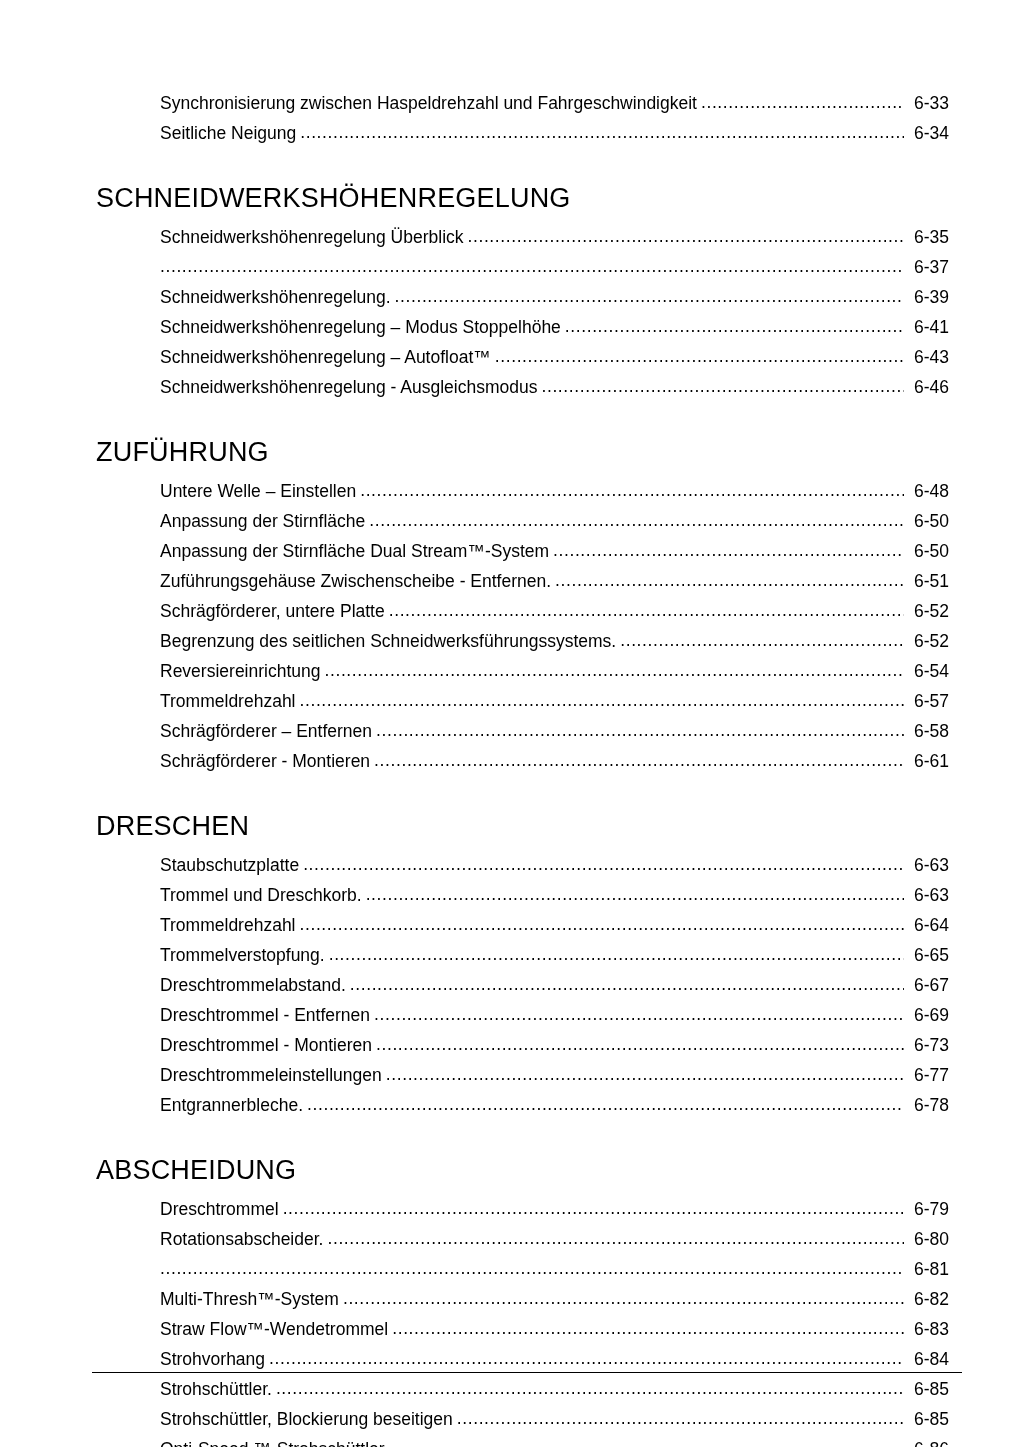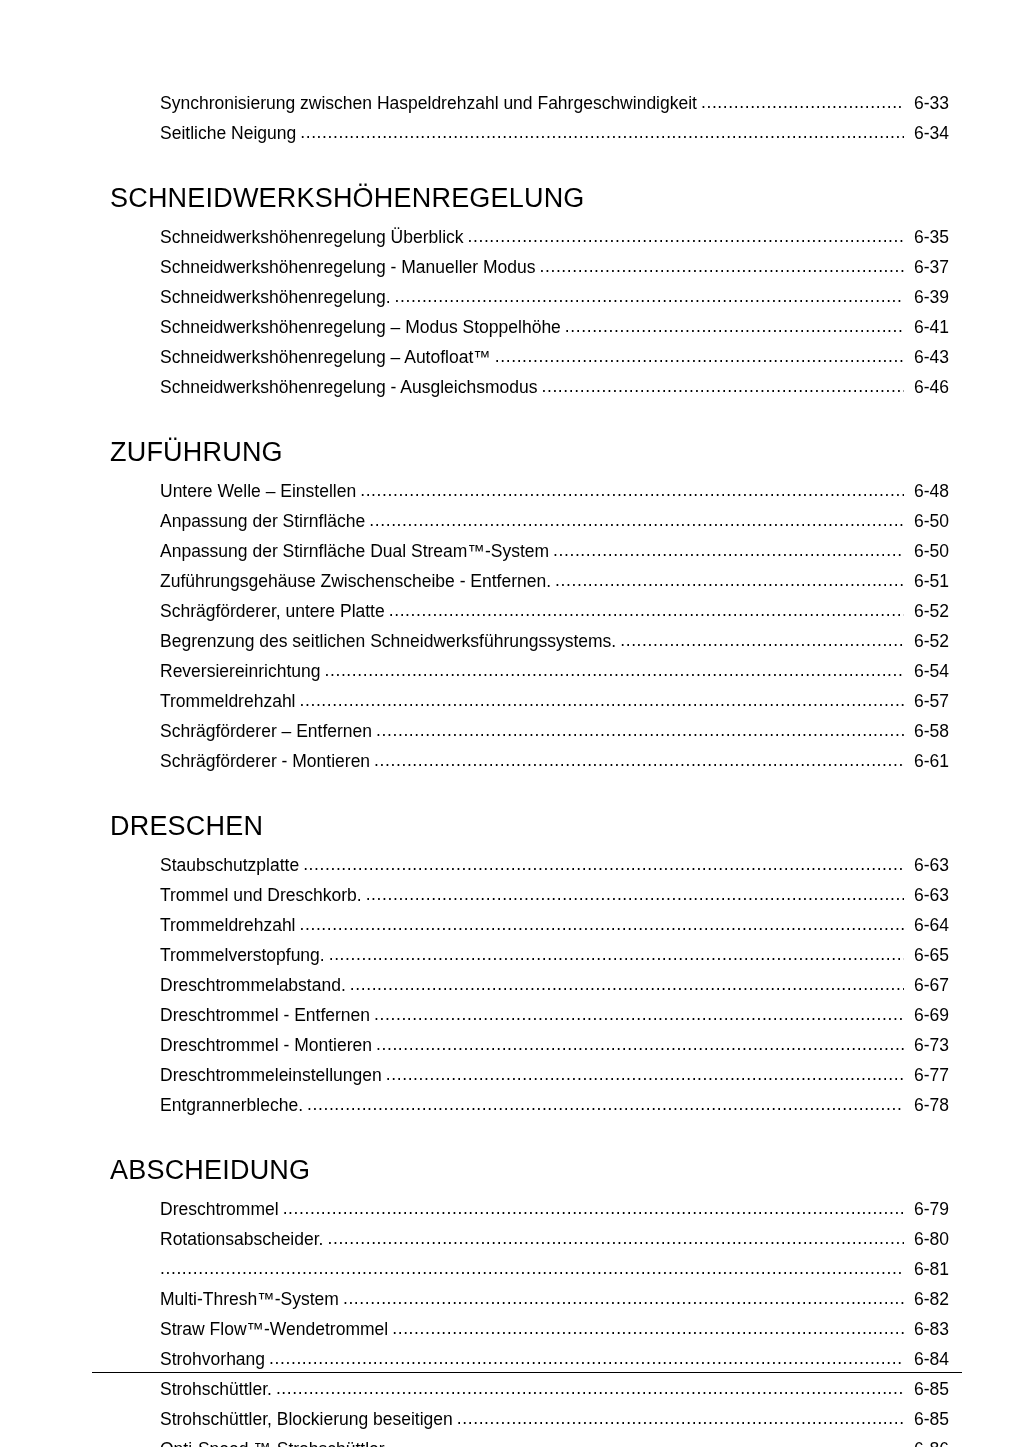--- a/index.html
+++ b/index.html
@@ -56,21 +56,21 @@
   }
   .section {
     margin-top: 0;
   }
   .section-title {
     font-size: 27px;
     line-height: 44px;
     letter-spacing: 0.2px;
     margin-top: 28px;
     margin-bottom: 2px;
-    margin-left: 18px;
+    margin-left: 4px;
     font-weight: normal;
   }
   .section:first-of-type .section-title {
     margin-top: 38px;
   }
   .bottom-rule {
     position: absolute;
     left: 92px;
     right: 62px;
     bottom: 74px;
@@ -93,21 +93,20 @@
         <span class="page-num">6-34</span>
       </div>
       <div class="section">
         <div class="section-title">SCHNEIDWERKSHÖHENREGELUNG</div>
         <div class="entry">
           <span class="title">Schneidwerkshöhenregelung Überblick</span>
           <span class="dots">............................................................................................................................................................................................................................................................................................................</span>
           <span class="page-num">6-35</span>
         </div>
         <div class="entry">
-          <span class="title">Schneidwerkshöhenregelung - Manueller Modus</span>
           <span class="dots">............................................................................................................................................................................................................................................................................................................</span>
           <span class="page-num">6-37</span>
         </div>
         <div class="entry">
           <span class="title">Schneidwerkshöhenregelung.</span>
           <span class="dots">............................................................................................................................................................................................................................................................................................................</span>
           <span class="page-num">6-39</span>
         </div>
         <div class="entry">
           <span class="title">Schneidwerkshöhenregelung – Modus Stoppelhöhe</span>

